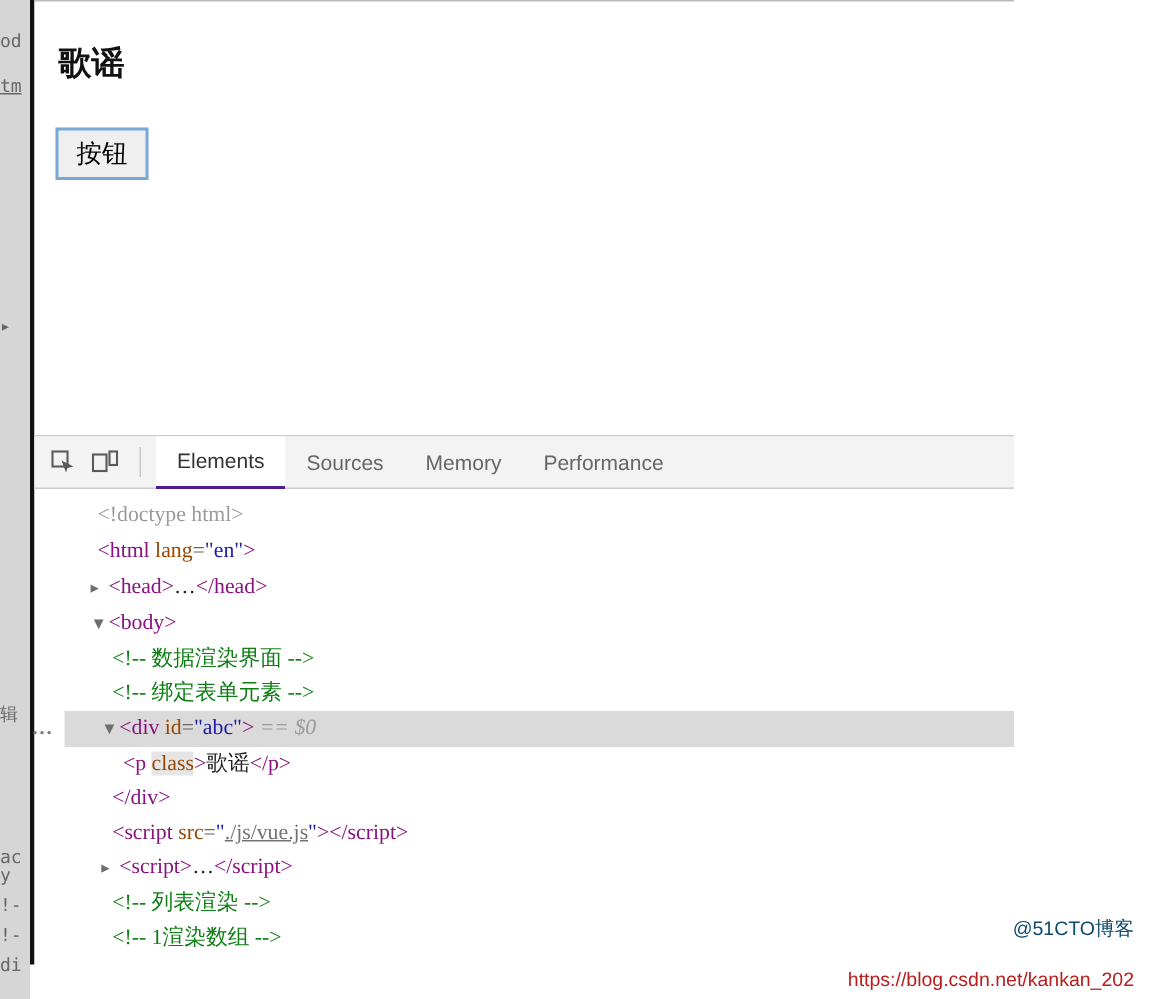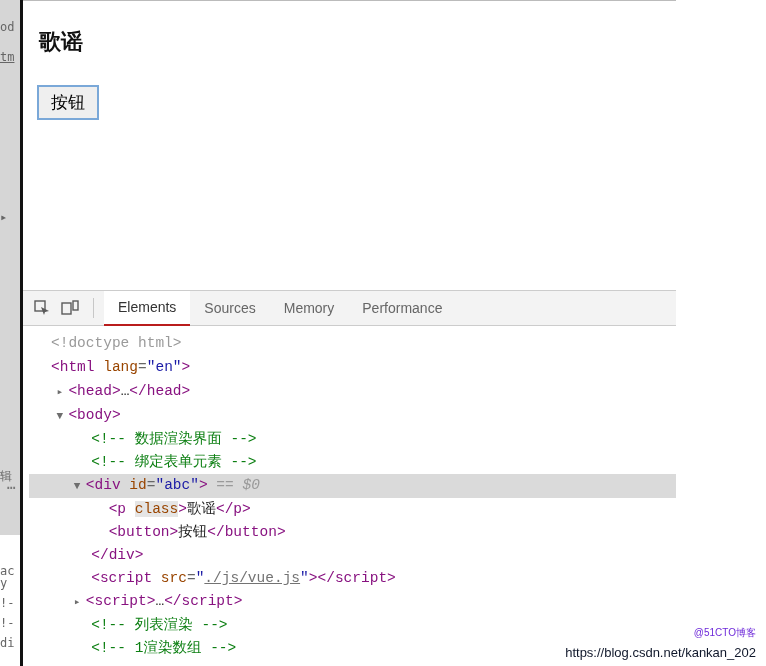--- a/index.html
+++ b/index.html
@@ -9,21 +9,21 @@
     font-size: 13px;
     background: #fff;
     width: 766px;
     height: 666px;
     overflow: hidden;
     position: relative;
   }
   .left-gutter {
     position: absolute;
     left: 0; top: 0;
-    width: 20px; height: 535px;
+    width: 20px; height: 666px;
     background: #d6d6d6;
     z-index: 0;
   }
   .left-gutter .frag {
     position: absolute;
     left: 0;
     font-size: 12px;
     color: #666;
     font-family: Consolas, monospace;
   }
@@ -84,28 +84,28 @@
     padding: 0 14px;
     height: 35px;
     display: flex;
     align-items: center;
     color: #666;
     font-size: 14px;
     cursor: pointer;
   }
   .dt-tab.active {
     color: #333;
-    border-bottom: 2px solid #b91c1c;
+    border-bottom: 2px solid #4c1d95;
     background: #fff;
   }
   .dom-tree {
-    font-family: Liberation Mono, monospace;
+    font-family: Liberation Serif, serif;
     font-size: 14.5px;
     line-height: 23px;
-    padding: 6px 0 6px 6px;
+    padding: 6px 0 6px 20px;
     color: #222;
     position: relative;
   }
   .dom-line { white-space: pre; padding-left: 10px; }
   .dom-line .arrow {
     display: inline-block;
     width: 12px;
     color: #6e6e6e;
     font-size: 11px;
   }
@@ -127,28 +127,28 @@
   .dots-gutter {
     position: absolute;
     left: -22px;
     color: #777;
     font-weight: bold;
     font-size: 14px;
   }
   .watermark {
     position: absolute;
     right: 10px; bottom: 6px;
-    color: #0f172a;
+    color: #b91c1c;
     font-size: 13px;
   }
   .watermark2 {
     position: absolute;
-    right: 10px; bottom: 26px;
-    color: #6d28d9;
-    font-size: 10px;
+    right: 10px; bottom: 38px;
+    color: #0c4a6e;
+    font-size: 13px;
   }
   
   .gf1 { top: 210px; color:#0b7dd8; }
   .gf2 { top: 468px; color:#0b9e00; font-family:"Microsoft YaHei"; font-size:12px;}
   .gf3 { top: 564px; color:#b16300;text-align:right; }
   .gf4 { top: 576px; color:#8b0b8b; }
   .gf5 { top: 596px; color:#b0b0b0; }
   .gf6 { top: 616px; color:#b0b0b0; }
   .gf7 { top: 636px; color:#0b9e00; }
   .gf8 { top: 20px; color:#9a9a9a; }
@@ -199,21 +199,20 @@
 
     <div class="dom-tree">
       <div class="dom-line"><span class="arrow"> </span><span class="doctype">&lt;!doctype html&gt;</span></div>
       <div class="dom-line"><span class="arrow"> </span><span class="tag-bracket">&lt;</span><span class="tag-name">html</span> <span class="attr-name">lang</span><span class="attr-eq">=</span><span class="attr-val">"en"</span><span class="tag-bracket">&gt;</span></div>
       <div class="dom-line">  <span class="arrow">▸</span><span class="tag-bracket">&lt;</span><span class="tag-name">head</span><span class="tag-bracket">&gt;</span><span class="text-content">…</span><span class="tag-bracket">&lt;/</span><span class="tag-name">head</span><span class="tag-bracket">&gt;</span></div>
       <div class="dom-line">  <span class="arrow">▼</span><span class="tag-bracket">&lt;</span><span class="tag-name">body</span><span class="tag-bracket">&gt;</span></div>
       <div class="dom-line">      <span class="comment">&lt;!-- 数据渲染界面 --&gt;</span></div>
       <div class="dom-line">      <span class="comment">&lt;!-- 绑定表单元素 --&gt;</span></div>
       <div class="dom-line selected-line"><span class="dots-gutter">…</span>    <span class="arrow">▼</span><span class="tag-bracket">&lt;</span><span class="tag-name">div</span> <span class="attr-name">id</span><span class="attr-eq">=</span><span class="attr-val">"abc"</span><span class="tag-bracket">&gt;</span><span class="eq0"> == $0</span></div>
       <div class="dom-line">        <span class="tag-bracket">&lt;</span><span class="tag-name">p</span> <span class="attr-name hl-attr">class</span><span class="tag-bracket">&gt;</span><span class="text-content">歌谣</span><span class="tag-bracket">&lt;/</span><span class="tag-name">p</span><span class="tag-bracket">&gt;</span></div>
-      <div class="dom-line">        <span class="tag-bracket">&lt;</span><span class="tag-name">button</span><span class="tag-bracket">&gt;</span><span class="text-content">按钮</span><span class="tag-bracket">&lt;/</span><span class="tag-name">button</span><span class="tag-bracket">&gt;</span></div>
       <div class="dom-line">      <span class="tag-bracket">&lt;/</span><span class="tag-name">div</span><span class="tag-bracket">&gt;</span></div>
       <div class="dom-line">      <span class="tag-bracket">&lt;</span><span class="tag-name">script</span> <span class="attr-name">src</span><span class="attr-eq">=</span><span class="attr-val">"<span class="attr-link">./js/vue.js</span>"</span><span class="tag-bracket">&gt;</span><span class="tag-bracket">&lt;/</span><span class="tag-name">script</span><span class="tag-bracket">&gt;</span></div>
       <div class="dom-line">    <span class="arrow">▸</span><span class="tag-bracket">&lt;</span><span class="tag-name">script</span><span class="tag-bracket">&gt;</span><span class="text-content">…</span><span class="tag-bracket">&lt;/</span><span class="tag-name">script</span><span class="tag-bracket">&gt;</span></div>
       <div class="dom-line">      <span class="comment">&lt;!-- 列表渲染 --&gt;</span></div>
       <div class="dom-line">      <span class="comment">&lt;!-- 1渲染数组 --&gt;</span></div>
     </div>
   </div>
 
 </div>
 

